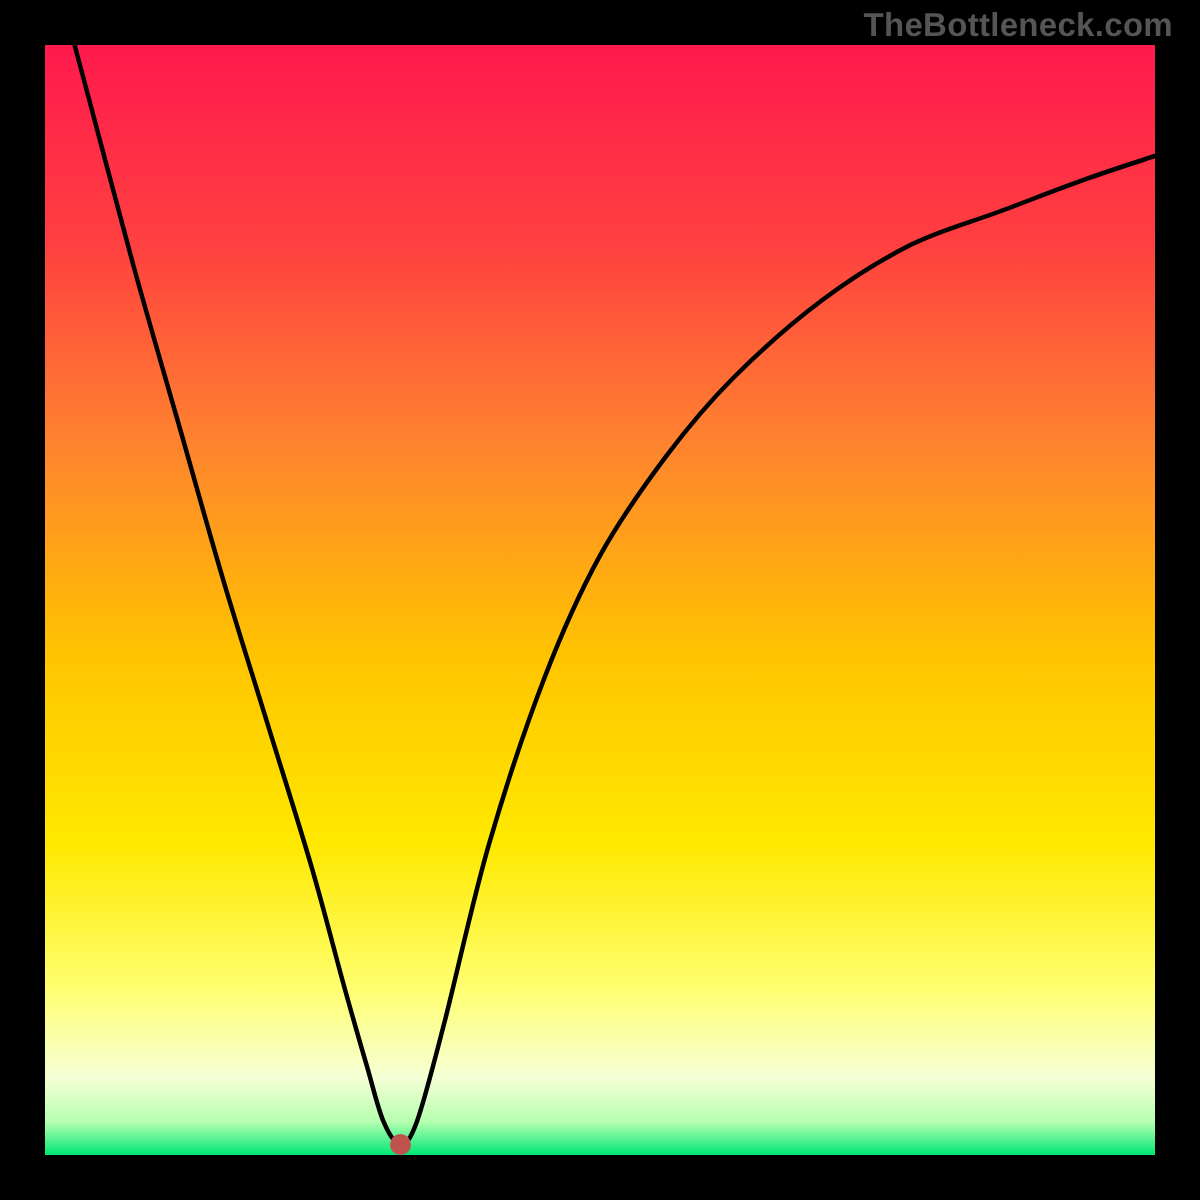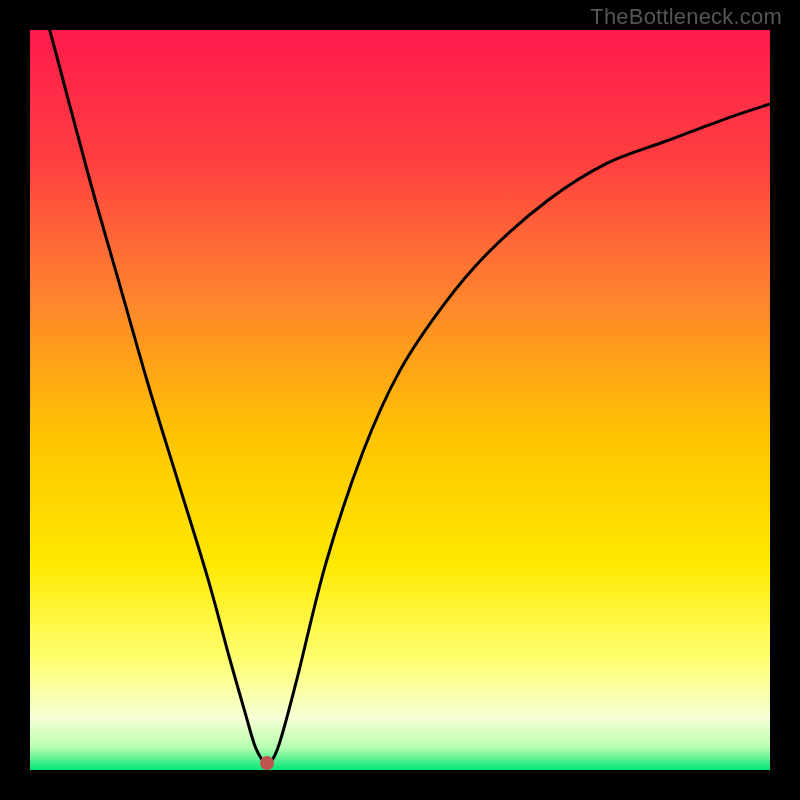--- a/index.html
+++ b/index.html
@@ -16,21 +16,21 @@
     width: 800px;
     height: 800px;
     background: #000;
   }
   .watermark {
     position: absolute;
     top: 4px;
     right: 18px;
     color: #555;
     font-size: 22px;
-    font-weight: 400;
+    font-weight: 700;
     z-index: 10;
     letter-spacing: 0.2px;
   }
   .plot-area {
     position: absolute;
     left: 30px;
     top: 30px;
     width: 740px;
     height: 740px;
     overflow: hidden;

